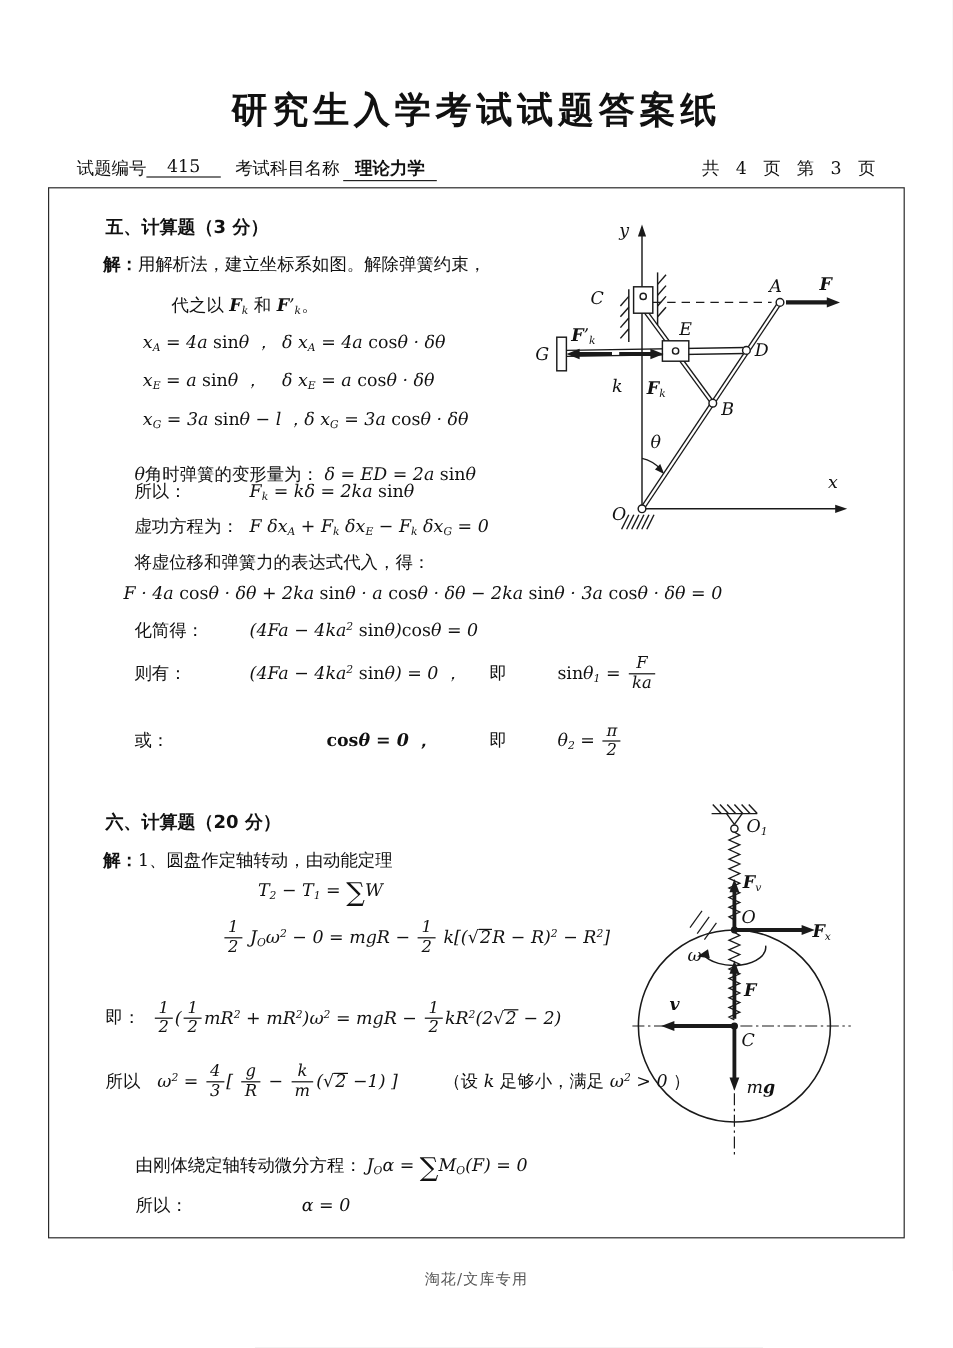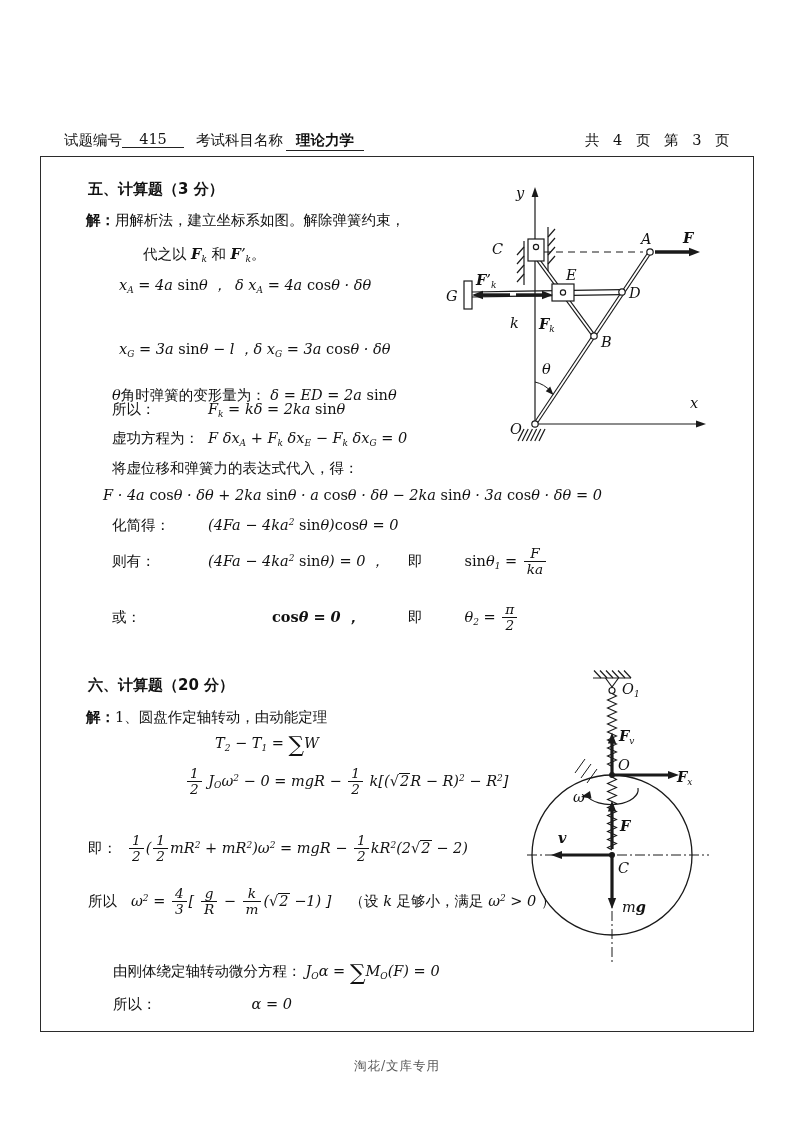--- a/index.html
+++ b/index.html
@@ -19,21 +19,21 @@
   .fd{border-top:1px solid currentColor;}
   .sqrt{white-space:nowrap;}
   .rad{font-style:normal;}
   .vinc{display:inline-block;border-top:1.1px solid currentColor;padding:0 1px;line-height:1.05;}
   .bigop{font-size:1.5em;font-style:normal;vertical-align:-0.18em;line-height:0.8;}
   .lab{display:inline-block;min-width:96px;}
   .w116{display:inline-block;min-width:116px;}
   .fw200{display:inline-block;min-width:200px;}
   .fw136{display:inline-block;min-width:136px;}
   .ml64{margin-left:64px;font-weight:bold;}.ml42{margin-left:42px;}.ml95{margin-left:95px;}
-  .ml26{margin-left:18px;}.ml14{margin-left:14px;}.ml10{margin-left:10px;}.ml4{margin-left:4px;}
+  .ml26{margin-left:38px;}.ml14{margin-left:14px;}.ml10{margin-left:10px;}.ml4{margin-left:4px;}
 
   #title{position:absolute;top:72px;left:0;width:100%;text-align:center;font-size:30px;
          font-weight:bold;letter-spacing:4px;}
   #h-exam-label{left:64px;top:131px;}
   #h-exam-no{left:122px;top:131px;width:62px;text-align:center;border-bottom:1.3px solid #222;}
   #h-sub-label{left:196px;top:131px;}
   #h-sub{left:286px;top:131px;border-bottom:1.3px solid #222;padding:0 10px;
          font-weight:bold;font-family:"DejaVu Sans",sans-serif;}
   #h-pages{left:585px;top:131px;word-spacing:9px;}
   #box{position:absolute;left:40px;top:156px;width:712px;height:874px;border:1.6px solid #2b2b2b;}
@@ -75,36 +75,40 @@
   #m-k{left:70px;top:130px;} #m-th{left:102px;top:176px;}
   #d-O1{left:97px;top:16px;} #d-Fv{left:94px;top:62px;}  #d-O{left:93px;top:92px;}
   #d-Fx{left:152px;top:103px;}#d-om{left:48px;top:124px;}#d-F{left:95px;top:152px;}
   #d-v{left:33px;top:164px;} #d-C{left:93px;top:195px;}  #d-mg{left:97px;top:233px;}
 </style>
 </head>
 <body>
 
 <div id="page">
 
+  <div id="title">研究生入学考试试题答案纸</div>
 
   <div class="ln cn" id="h-exam-label">试题编号</div>
   <div class="ln cn" id="h-exam-no">415</div>
   <div class="ln cn" id="h-sub-label">考试科目名称</div>
   <div class="ln" id="h-sub">理论力学</div>
   <div class="ln cn" id="h-pages">共 4 页  第 3 页</div>
 
   <div id="box"></div>
 
   <div class="ln hd" id="p5h">五、计算题（3 分）</div>
   <div class="ln" id="p5l2">
     <span class="bl">解：</span><span class="cn">用解析法，建立坐标系如图。解除弹簧约束，</span>
   </div>
   <div class="ln m" id="p5l3"><span class="rm">代之以 </span><b>F</b><sub>k</sub><span class="rm"> 和 </span><b>F</b>’<sub>k</sub><span class="rm">。</span></div>
   <div class="ln" id="p5l4">
     <span class="m w116">x<sub>A</sub> = 4a <span class="rm">sin</span>θ ，</span><span class="m">δ x<sub>A</sub> = 4a <span class="rm">cos</span>θ · δθ</span>
+  </div>
+  <div class="ln" id="p5l5">
+    <span class="m w116">x<sub>E</sub> = a <span class="rm">sin</span>θ ，</span><span class="m">δ x<sub>E</sub> = a <span class="rm">cos</span>θ · δθ</span>
   </div>
   <div class="ln" id="p5l6">
     <span class="m w116">x<sub>G</sub> = 3a <span class="rm">sin</span>θ − l ，</span><span class="m">δ x<sub>G</sub> = 3a <span class="rm">cos</span>θ · δθ</span>
   </div>
   <div class="ln m" id="p5l7">θ<span class="rm">角时弹簧的变形量为：</span>  δ = ED = 2a <span class="rm">sin</span>θ</div>
   <div class="ln" id="p5l8">
     <span class="cn lab">所以：</span><span class="m">F<sub>k</sub> = kδ = 2ka <span class="rm">sin</span>θ</span>
   </div>
   <div class="ln" id="p5l9">
     <span class="cn lab">虚功方程为：</span><span class="m">F δx<sub>A</sub> + F<sub>k</sub> δx<sub>E</sub> − F<sub>k</sub> δx<sub>G</sub> = 0</span>

